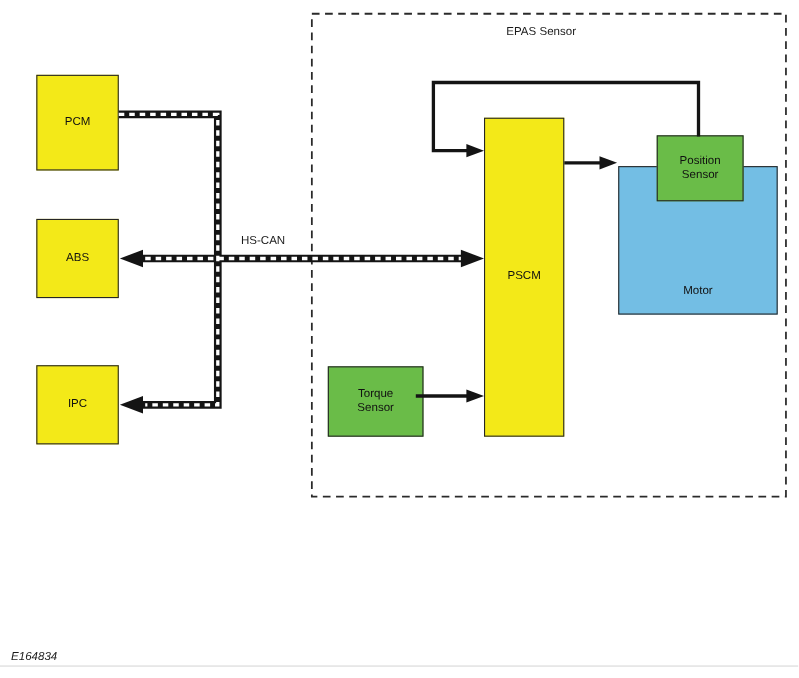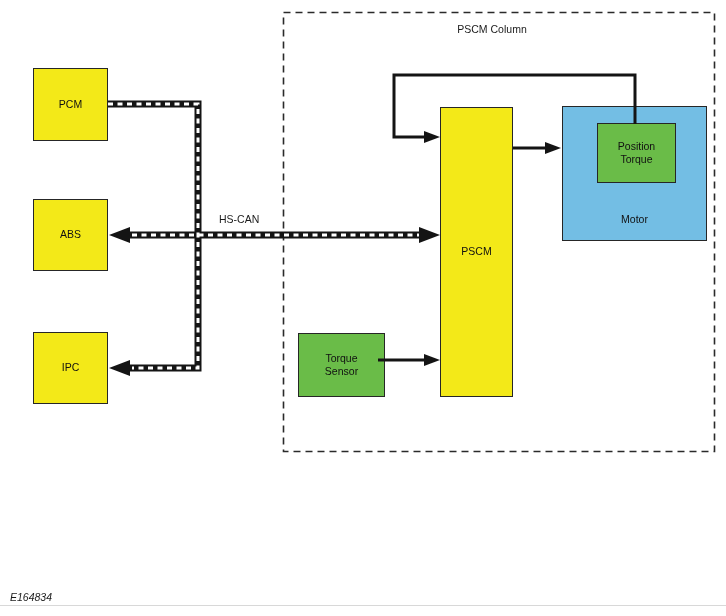--- a/index.html
+++ b/index.html
@@ -24,23 +24,23 @@
     align-items: center;
     justify-content: center;
     text-align: center;
     font-size: 10.5px;
     line-height: 1.25;
     color: #111;
     z-index: 1;
   }
   .module { background: var(--c-module_fill, #f3e918); }
   .sensor { background: var(--c-sensor_fill, #6abc48); }
-  .motorbox { background: var(--c-motor_fill, #73bee4); align-items: flex-end; }
+  .motorbox { background: var(--c-motor_fill, #73bee4); align-items: flex-end; margin-top: 45px; }
 
-  #box-pcm  { left: 33px;  top: 68px;  width: 75px;  height: 73px; }
+  #box-pcm  { left: 33px;  top: 68px;  width: 75px;  height: 87px; }
   #box-abs  { left: 33px;  top: 199px; width: 75px;  height: 72px; }
   #box-ipc  { left: 33px;  top: 332px; width: 75px;  height: 72px; }
   #box-pscm { left: 440px; top: 107px; width: 73px;  height: 290px; }
   #box-motor { left: 562px; top: 106px; width: 145px; height: 135px; padding-bottom: 14px; }
   #box-possensor { left: 597px; top: 123px; width: 79px; height: 60px; padding: 0 12px; z-index: 2; }
   #box-torquesensor { left: 298px; top: 333px; width: 87px; height: 64px; padding: 0 14px; }
 
   #svg-connectors {
     position: absolute;
     left: 0; top: 0;
@@ -114,21 +114,21 @@
     <span>IPC</span>
   </div>
   <div class="box module" id="box-pscm">
     <span>PSCM</span>
   </div>
 
   <div class="box motorbox" id="box-motor">
     <span>Motor</span>
   </div>
   <div class="box sensor" id="box-possensor">
-    <span>Position Torque</span>
+    <span>Position Sensor</span>
   </div>
 
   <div class="box sensor" id="box-torquesensor">
     <span>Torque Sensor</span>
   </div>
 
   <svg id="svg-connectors" viewBox="0 0 726 616">
 
     <rect class="epas-rect" x="283.5" y="12.5" width="431" height="439"></rect>
 
@@ -145,18 +145,18 @@
     <path class="thin-arrow" d="M635 124 V75 H394 V137 H427"></path>
     <polygon class="arrowhead" points="440,137 424,131 424,143"></polygon>
 
     <path class="thin-arrow" d="M513 148 H548"></path>
     <polygon class="arrowhead" points="561,148 545,142 545,154"></polygon>
 
     <path class="thin-arrow" d="M378 360 H427"></path>
     <polygon class="arrowhead" points="440,360 424,354 424,366"></polygon>
   </svg>
 
-  <div class="floating-label" id="label-epas">PSCM Column</div>
+  <div class="floating-label" id="label-epas">EPAS Sensor</div>
   <div class="floating-label" id="label-hscan">HS-CAN</div>
   <div class="floating-label" id="label-figcode">E164834</div>
 
   <div id="bottom-hairline"></div>
 </div>
 
 </body></html>

